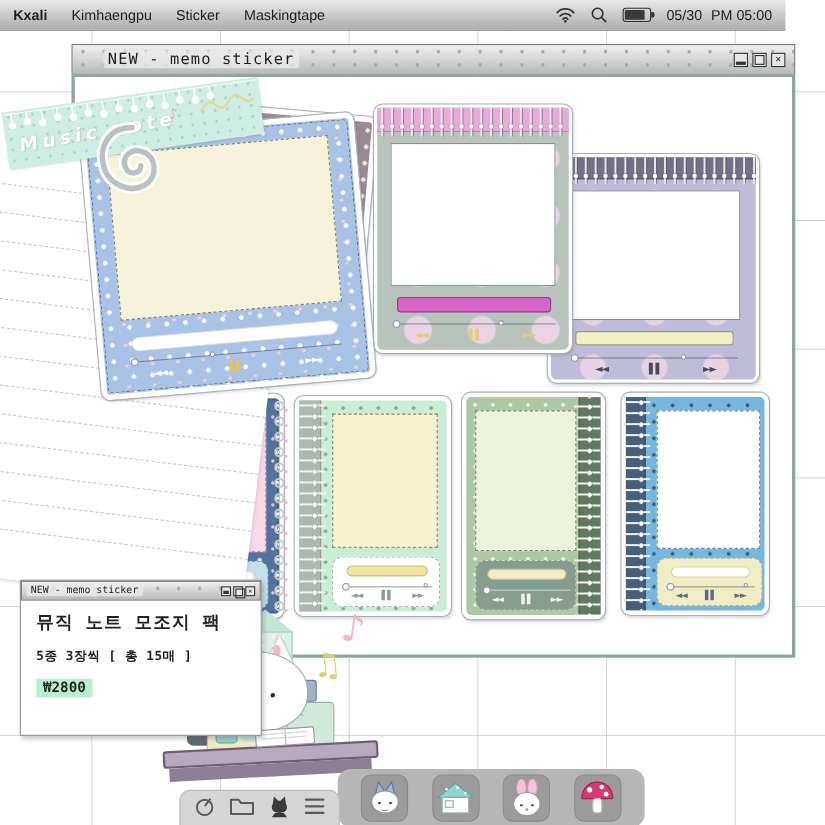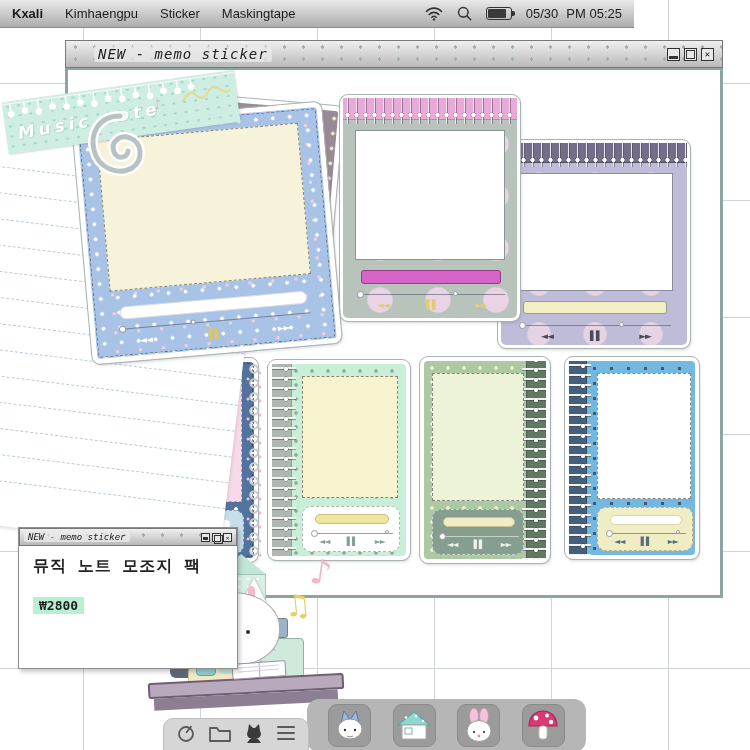--- a/index.html
+++ b/index.html
@@ -9,21 +9,21 @@
     font-family:"Liberation Sans", sans-serif;
     background-color:#ffffff;
     background-image:
       linear-gradient(#cfd4d6 1px, transparent 1px),
       linear-gradient(90deg, #cfd4d6 1px, transparent 1px);
     background-size:117px 117px;
     background-position:29px 83px, 83px 29px;
   }
   
   .menubar{
-    position:absolute; left:0; top:0; width:634px; height:28px;
+    position:absolute; left:0; top:0; width:714px; height:28px;
     background:linear-gradient(#e9e9e9,#adadad);
     border-bottom:1px solid #8a8a8a;
     display:flex; align-items:center; justify-content:space-between;
     padding:0 12px; z-index:50;
     font-size:13px; color:#1c1c1c;gap:13px;
   }
   .menubar .left{ display:flex; gap:22px; align-items:center; }
   .menubar .brand{ font-weight:bold; }
   .menubar .right{ display:flex; gap:14px; align-items:center; }
   .menubar svg{ display:block; }
@@ -37,21 +37,21 @@
   
   .win-titlebar{
     background:linear-gradient(#f0f0f0,#b9b9b9);
     background-image:radial-gradient(circle 1.6px, #9fb0ae 1.5px, transparent 1.7px),
       linear-gradient(#f0f0f0,#b9b9b9);
     background-size:19px 12px, 100% 100%;
     border:1px solid #787878;
     display:flex; align-items:center; justify-content:space-between;
   }
   .win-title{ font-family:"DejaVu Sans Mono", monospace; color:#222; letter-spacing:1px;
-    background:rgba(235,235,235,.75); padding:0 4px; border-radius:2px;font-style:italic; }
+    background:rgba(235,235,235,.75); padding:0 4px; border-radius:2px; }
   .win-buttons{ display:flex; gap:4px; }
   .wbtn{ width:13px; height:13px; border:1.5px solid #333; background:#e8e8e8;
     position:relative; font-size:9px; line-height:10px; text-align:center; color:#222;
     font-family:"DejaVu Sans Mono", monospace; }
   .wbtn.min::after{ content:""; position:absolute; left:1px; right:1px; bottom:1px; height:2.5px; background:#333;}
   .wbtn.max::after{ content:""; position:absolute; left:1px; top:1px; width:7px; height:7px; border:1.5px solid #333;}
   .main-window{ position:absolute; left:65px; top:40px; width:658px; height:558px; z-index:2; }
   .main-window .win-titlebar{ height:28px; padding:0 8px; }
   .main-window .win-title{ font-size:14px; }
   .main-window .win-body{ position:absolute; left:0; top:28px; right:0; bottom:0;
@@ -131,21 +131,21 @@
     </span>
     <span>
       <svg width="15" height="15" viewBox="0 0 15 15">
           <circle cx="6.3" cy="6.3" r="4.8" fill="none" stroke="#333" stroke-width="1.5"></circle>
           <line x1="10" y1="10" x2="13.7" y2="13.7" stroke="#333" stroke-width="1.5" stroke-linecap="round"></line>
         </svg>
     </span>
     <span class="battery"></span>
     <span class="clock">
       <span>05/30</span>
-      <span>PM 05:25</span>
+      <span>PM 05:00</span>
     </span>
   </div>
 </div>
 
 <div class="main-window">
   <div class="win-titlebar">
     <span class="win-title" style="margin-left:20px;">NEW - memo sticker</span>
     <span class="win-buttons">
       <span class="wbtn min"></span>
       <span class="wbtn max"></span>
@@ -335,20 +335,21 @@
   <div class="win-titlebar">
     <span class="win-title">NEW - memo sticker</span>
     <span class="win-buttons" style="gap:2px;">
       <span class="wbtn min"></span>
       <span class="wbtn max"></span>
       <span class="wbtn">✕</span>
     </span>
   </div>
   <div class="info-body">
     <div class="info-product">뮤직 노트 모조지 팩</div>
+    <div class="info-line">5종 3장씩 [ 총 15매 ]</div>
     <span class="info-price">₩2800</span>
   </div>
 </div>
 
 <div class="illus" style="left:140px; top:550px; width:220px; height:180px;">
 
   <div style="position:absolute; left:28px; top:16px; width:42px; height:38px; background:repeating-linear-gradient(90deg,#f3bdd9 0 7px,#fbe7f2 7px 14px); border:1.5px solid #c792ae; border-radius:3px;"></div>
   <span class="music-note" style="left:40px; top:18px; color:#fff; font-size:15px;">♪</span>
   <div style="position:absolute; left:76px; top:4px; width:50px; height:50px;">
     <div style="width:0; height:0; border-left:25px solid transparent; border-right:25px solid transparent; border-bottom:20px solid #bfe6d6;"></div>

